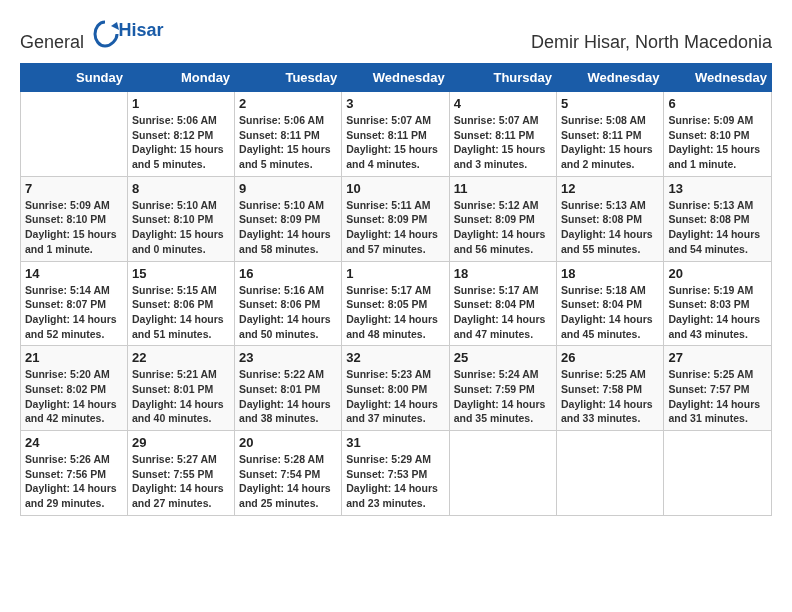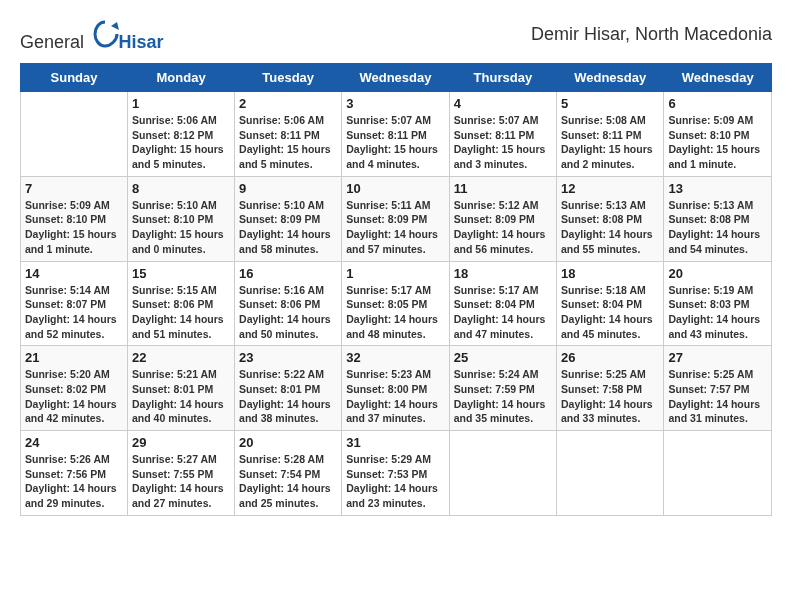--- a/index.html
+++ b/index.html
@@ -11,21 +11,21 @@
       padding: 20px;
     }
     .header-area {
       display: flex;
       justify-content: space-between;
       align-items: flex-start;
       margin-bottom: 10px;
     }
     .logo {
       display: flex;
-      align-items: flex-end;
+      align-items: flex-start;
     }
     .logo-text-general {
       font-size: 18px;
       color: #333;
       font-weight: normal;
     }
     .logo-text-blue {
       font-size: 18px;
       color: #1a5ca8;
       font-weight: bold;
@@ -40,32 +40,32 @@
     }
     .month-title {
       font-size: 42px;
       color: #1a5ca8;
       font-weight: bold;
       line-height: 1;
     }
     .location-title {
       font-size: 18px;
       color: #333;
-      margin-top: 4px;
+      margin-top: 12px;
     }
     .calendar-table {
       width: 100%;
       border-collapse: collapse;
       font-size: 11px;
     }
     .calendar-table th {
       background-color: #1a5ca8;
       color: #fff;
       padding: 6px 4px;
-      text-align: center;
+      text-align: right;
       font-size: 13px;
       border: 1px solid #1a5ca8;
     }
     .calendar-table td {
       border: 1px solid #ccc;
       vertical-align: top;
       padding: 4px;
       width: 108px;
       min-height: 80px;
       background: #fff;

